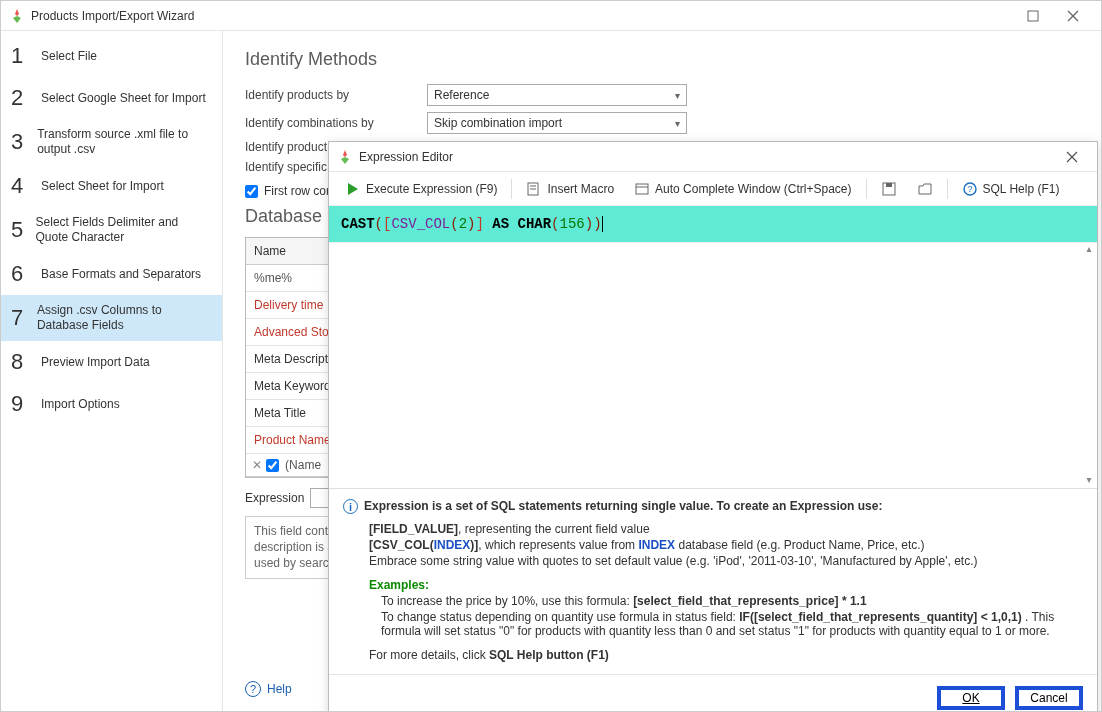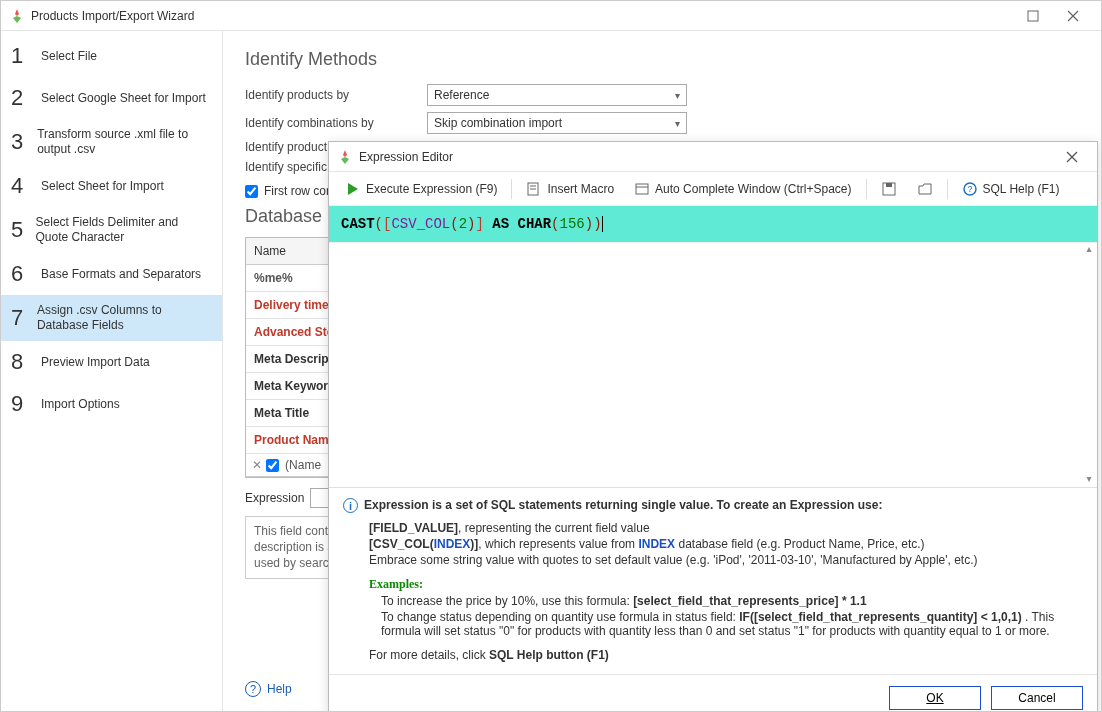--- a/index.html
+++ b/index.html
@@ -21,21 +21,21 @@
 .row .sel { width: 260px; height: 22px; border: 1px solid #aaa; background: #fff; display: flex; align-items: center; justify-content: space-between; padding: 0 6px; font-size: 12px; color: #333; cursor: pointer; }
 .row .sel .chev { color: #666; font-size: 10px; }
 .chk-row { display: flex; align-items: center; margin: 10px 0 8px; }
 .chk-row input { margin-right: 6px; }
 .dbf-heading { font-size: 18px; color: #5c5c5c; margin-top: 4px; margin-bottom: 10px; }
 .grid { border: 1px solid #bbb; width: 620px; }
 .grid .hdr { display: flex; background: #f5f5f5; border-bottom: 1px solid #ccc; }
 .grid .hdr .cell, .grid .rowc .cell { padding: 6px 8px; font-size: 12px; border-right: 1px solid #ddd; }
 .grid .rowc { display: flex; border-bottom: 1px solid #e2e2e2; }
 .grid .rowc.red { color: #c0392b; }
-.grid .rowc .cell:first-child { width: 140px; font-weight: bold; }
+.grid .rowc .cell:first-child { width: 140px; }
 .filter-row { display: flex; align-items: center; padding: 4px 6px; border-bottom: 1px solid #ccc; }
 .filter-row .x { color: #888; margin-right: 4px; cursor: pointer; }
 .filter-row .chkf { margin-right: 6px; }
 .filter-row .ftext { color: #555; }
 .expr-row { display: flex; align-items: center; margin-top: 10px; }
 .expr-row .elbl { margin-right: 6px; }
 .expr-row .einput { width: 380px; height: 20px; border: 1px solid #aaa; }
 .desc-box { margin-top: 8px; width: 620px; border: 1px solid #ccc; padding: 6px 8px; color: #666; font-size: 12px; line-height: 1.35; }
 .help-row { position: absolute; bottom: 16px; left: 22px; display: flex; align-items: center; color: #1a5fb4; cursor: pointer; }
 .help-row .qicon { width:16px;height:16px;border:1.5px solid #1a5fb4;border-radius:50%;display:flex;align-items:center;justify-content:center;font-size:11px;margin-right:6px;color:#1a5fb4; }
@@ -59,23 +59,23 @@
 .editor .num { color:#0b7500; }
 .editor .cursor { border-left:1px solid #000; }
 .editor-body { flex:1; background:#fff; position:relative; }
 .scroller { position:absolute; right:2px; top:0; bottom:0; width:12px; }
 .scroller .up, .scroller .down { height:14px;color:#888;font-size:10px;text-align:center;cursor:pointer; }
 .help-panel { border-top:1px solid #e0e0e0; padding: 10px 14px 10px 14px; font-size:12px; color:#333; }
 .help-panel .info-icon { display:inline-flex;width:15px;height:15px;border:1.5px solid #1a6fc4;border-radius:50%;align-items:center;justify-content:center;color:#1a6fc4;font-size:11px;font-weight:bold;margin-right:6px;vertical-align:middle; }
 .help-panel .lead { font-weight:bold; margin-bottom:8px; }
 .help-panel .indent { margin-left:26px; margin-bottom:2px; }
 .help-panel .blue { color:#1a4fc4;font-weight:bold; }
-.help-panel .ex { color:#0a8a00;font-weight:bold;margin-top:10px;font-family:Liberation Serif, serif; }
+.help-panel .ex { color:#0a8a00;font-weight:bold;margin-top:10px; }
 .dlg-footer { height: 46px; display:flex; align-items:center; justify-content:flex-end; gap:10px; padding: 0 14px; border-top:1px solid #e5e5e5; }
-.dlg-footer button { width:92px; height:24px; background:#fff; border:1px solid #1d4ed8; font-size:12px; cursor:pointer; }
+.dlg-footer button { width:68px; height:24px; background:#fff; border:4px solid #1d4ed8; font-size:12px; cursor:pointer; }
 .dlg-footer button.ok { text-decoration: underline; text-decoration-thickness:1px; }
 svg { display:block; }
 </style>
 </head>
 <body>
 
 <div class="titlebar">
   <span class="app-icon">
     <svg viewBox="0 0 16 16">
         <path d="M8 1 L10 6 L8 8 L6 6 Z" fill="#e55"></path>

